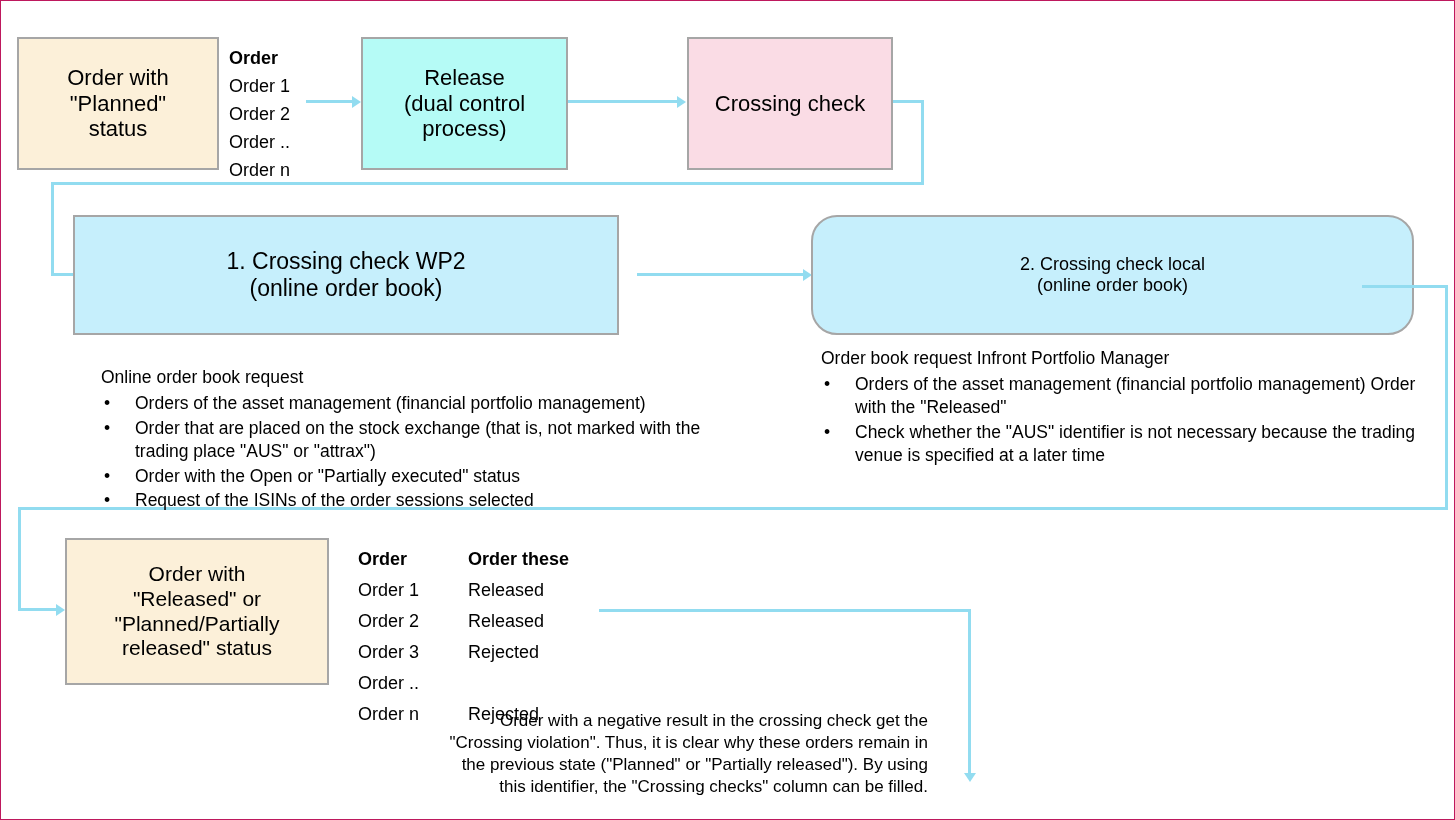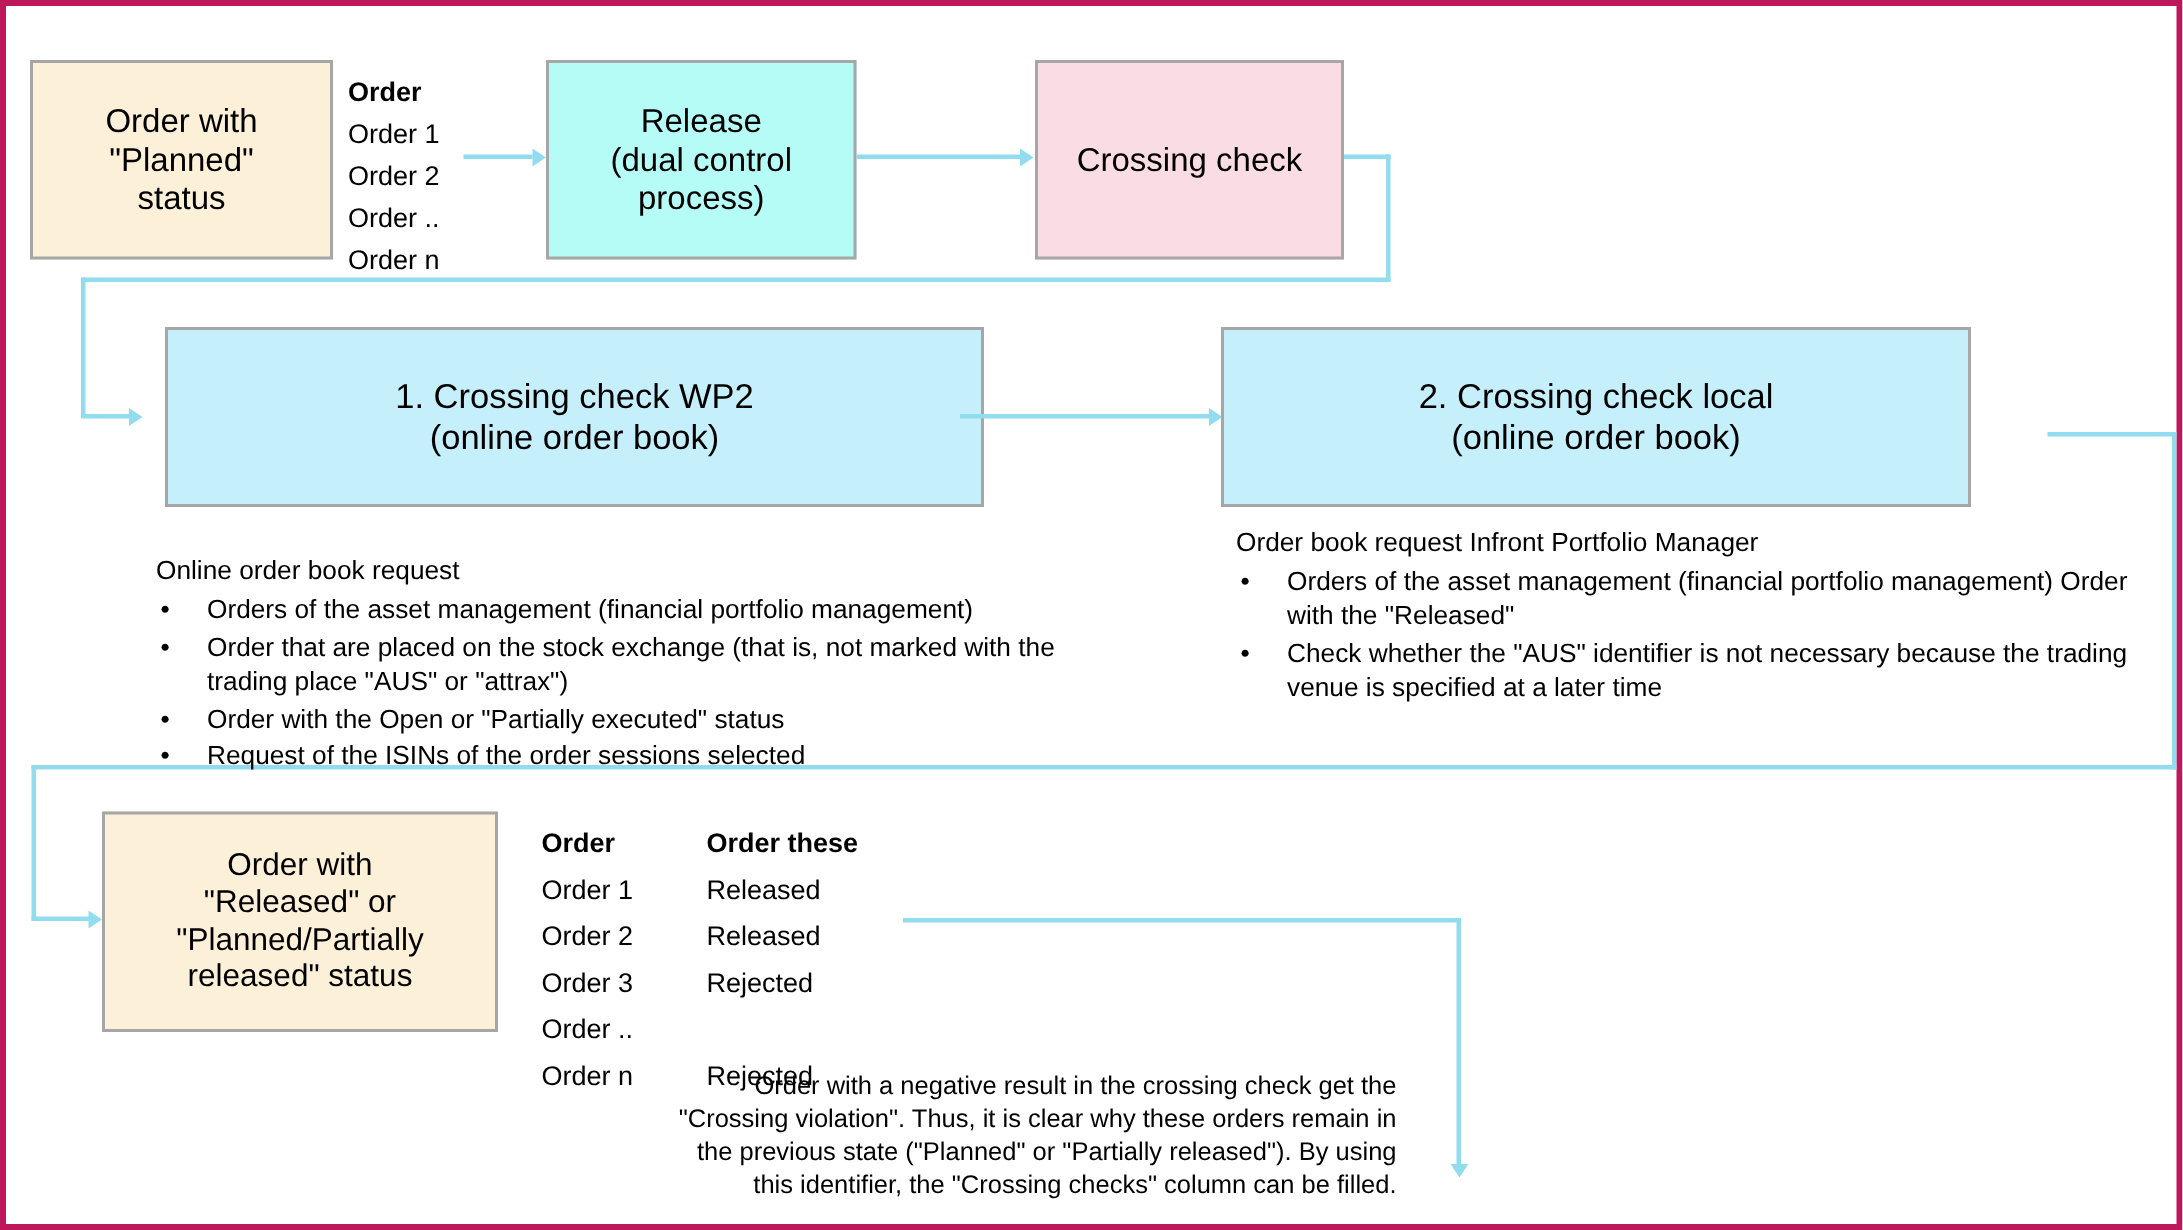--- a/index.html
+++ b/index.html
@@ -8,21 +8,21 @@
     background: #ffffff;
   }
   body {
     font-family: "Liberation Sans", sans-serif;
   }
   #page {
     position: relative;
     width: 1455px;
     height: 820px;
     background: #ffffff;
-    border: 4px solid #be185d;
+    border: 1px solid #be185d;
     box-sizing: border-box;
     overflow: hidden;
   }
   .box {
     position: absolute;
     box-sizing: border-box;
     border: 2px solid #a6a6a6;
     display: flex;
     align-items: center;
     justify-content: center;
@@ -134,27 +134,27 @@
 
   <div class="box box-pink" style="left:686px; top:36px; width:206px; height:133px; font-size:22px;">Crossing check</div>
 
   <div class="conn conn-h" style="left:892px; top:99px; width:31px;"></div>
   <div class="conn conn-v" style="left:920px; top:99px; height:85px;"></div>
   <div class="conn conn-h" style="left:50px; top:181px; width:873px;"></div>
   <div class="conn conn-v" style="left:50px; top:181px; height:93px;"></div>
   <div class="conn conn-h" style="left:50px; top:272px; width:33px;"></div>
   <div class="arrow-r" style="left:82px; top:268px;"></div>
 
-  <div class="box box-blue" style="left:106px; top:214px; width:546px; height:120px; font-size:23px;">1. Crossing check WP2
+  <div class="box box-blue" style="left:72px; top:214px; width:546px; height:120px; font-size:23px;">1. Crossing check WP2
 (online order book)</div>
 
   <div class="conn conn-h" style="left:636px; top:272px; width:166px;"></div>
   <div class="arrow-r" style="left:802px; top:268px;"></div>
 
-  <div class="box box-blue" style="left:810px; top:214px; width:500px; height:120px; font-size:23px;">2. Crossing check local
+  <div class="box box-blue" style="left:810px; top:214px; width:603px; height:120px; font-size:18px;border-radius:26px;">2. Crossing check local
 (online order book)</div>
 
   <div class="conn conn-h" style="left:1361px; top:284px; width:86px;"></div>
   <div class="conn conn-v" style="left:1444px; top:284px; height:225px;"></div>
   <div class="conn conn-h" style="left:17px; top:506px; width:1430px;"></div>
   <div class="conn conn-v" style="left:17px; top:506px; height:103px;"></div>
   <div class="conn conn-h" style="left:17px; top:607px; width:39px;"></div>
   <div class="arrow-r" style="left:55px; top:603px;"></div>
 
   <div class="blist" style="left:100px; top:364px; width:640px; font-size:17.5px;">

